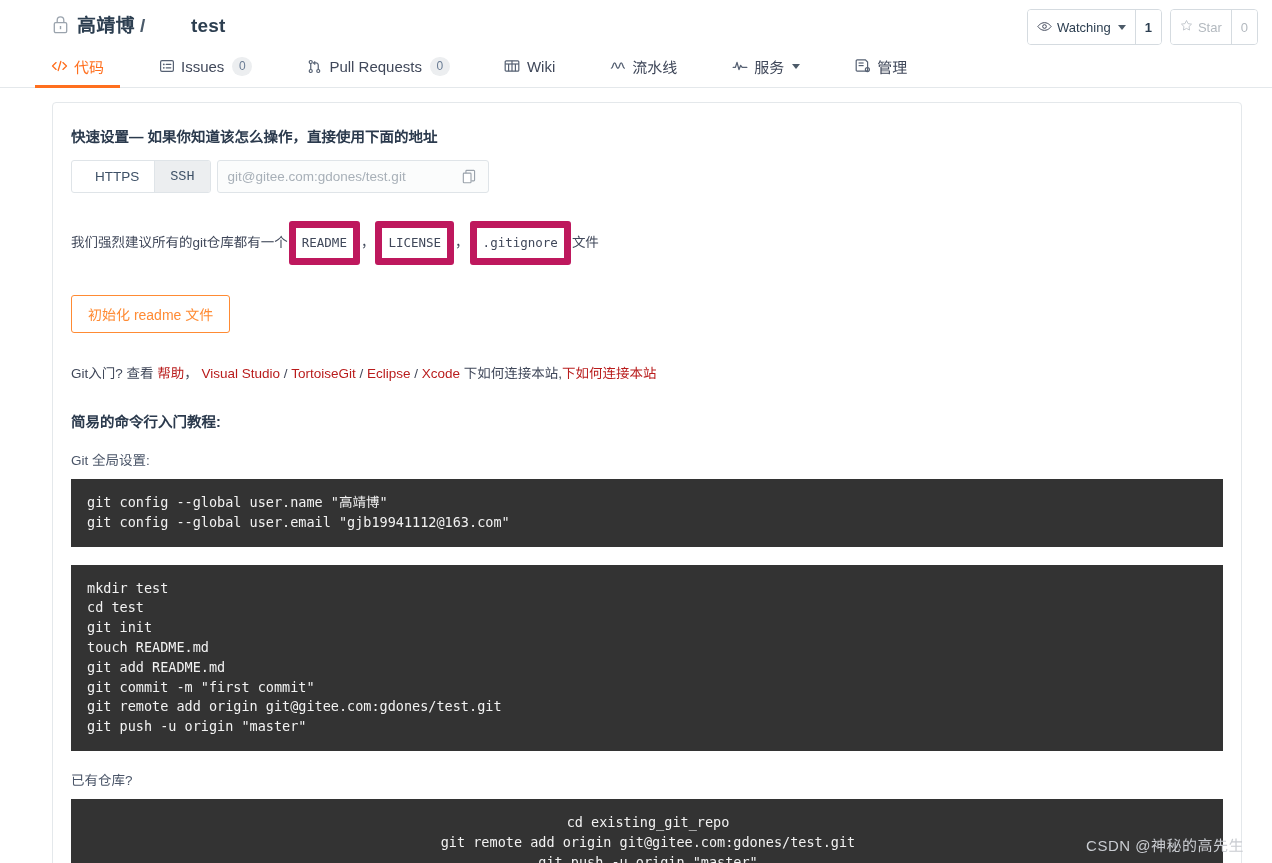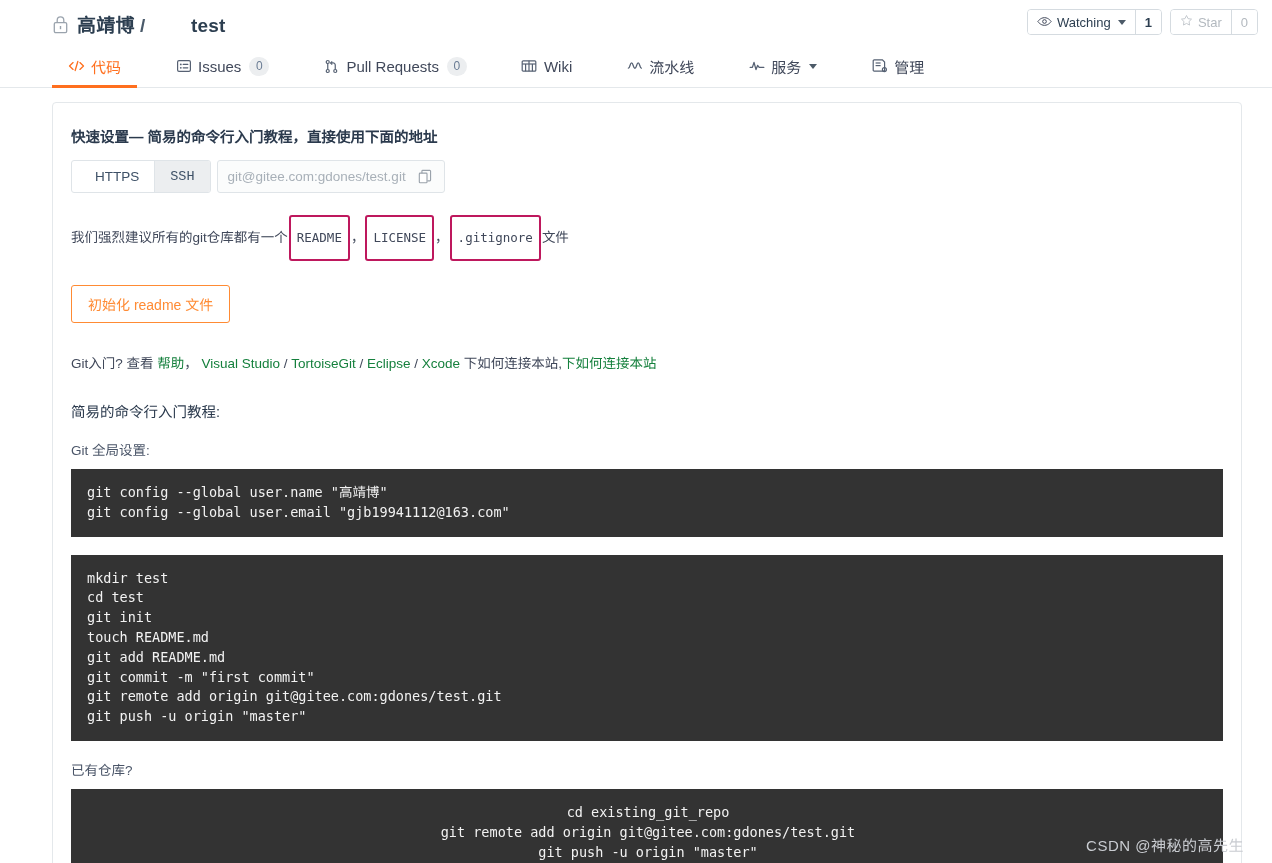--- a/index.html
+++ b/index.html
@@ -57,21 +57,21 @@
     top: 9px;
     display: flex;
     align-items: stretch;
     gap: 8px;
   }
   .btn-group {
     display: flex;
     align-items: stretch;
     border: 1px solid #d5dbe0;
     border-radius: 4px;
-    height: 26px;
+    height: 36px;
     overflow: hidden;
     background: #fff;
   }
   .btn-group .btn-main {
     display: flex;
     align-items: center;
     gap: 5px;
     padding: 0 9px;
     font-size: 13px;
     color: #2c3e50;
@@ -99,21 +99,21 @@
     display: inline-block;
     margin-left: 2px;
   }
 
   
   .tab-nav {
     position: relative;
     display: flex;
     align-items: flex-end;
     height: 42px;
-    padding: 0 16px 0 52px;
+    padding: 0 16px 0 35px;
     border-bottom: 1px solid #e4e8eb;
     background: #fff;
   }
   .tab-item {
     display: flex;
     align-items: center;
     gap: 6px;
     height: 42px;
     padding: 0 16px;
     margin-right: 22px;
@@ -198,21 +198,21 @@
     color: #3d5066;
     background: #fff;
     cursor: pointer;
   }
   .proto-btn + .proto-btn { border-left: 1px solid #dfe4e8; font-family: Liberation Mono, monospace; }
   .proto-btn.selected { background: #eceef0; }
   .clone-url-box {
     display: flex;
     align-items: center;
     flex: 0 0 auto;
-    width: 228px;
+    width: 272px;
     height: 33px;
     margin-left: 6px;
     border: 1px solid #dfe4e8;
     border-radius: 3px;
     background: #fbfcfc;
     padding: 0 10px;
   }
   .clone-url-text {
     flex: 1 1 auto;
     font-size: 13.5px;
@@ -233,24 +233,24 @@
 
   
   .recommend-line {
     font-size: 13.5px;
     color: #40485a;
     margin-bottom: 16px;
     line-height: 26px;
   }
   .code-chip {
     display: inline-block;
-    border: 2px solid #be185d;
+    border: 7px solid #be185d;
     border-radius: 3px;
-    padding: 8px 6px;
-    margin: 8px 1px;
+    padding: 2px 6px;
+    margin: 14px 1px;
     font-family: "DejaVu Sans Mono", "Liberation Mono", monospace;
     font-size: 12.5px;
     color: #40485a;
     background: #fff;
   }
 
   
   .init-btn {
     display: inline-block;
     border: 1px solid #ff8b34;
@@ -263,28 +263,28 @@
     cursor: pointer;
   }
 
   
   .help-line {
     font-size: 13.5px;
     color: #40485a;
     margin-bottom: 28px;
   }
   .help-line a {
-    color: #15803d;
+    color: #b91c1c;
     text-decoration: none;
     cursor: pointer;
   }
 
   .tutorial-title {
     font-size: 14.5px;
-    font-weight: normal;
+    font-weight: bold;
     color: #2b3a4d;
     margin: 0 0 18px 0;
   }
   .step-label {
     font-size: 13.5px;
     color: #4a5568;
     margin: 0 0 10px 0;
   }
   .code-block {
     background: #333333;
@@ -444,21 +444,21 @@
         <circle cx="12.4" cy="11.6" r="2"></circle>
       </svg>
     </span>
     <span>管理</span>
   </div>
 </nav>
 
 <div class="content-wrap">
   <div class="card">
 
-    <h2 class="section-title">快速设置— 简易的命令行入门教程，直接使用下面的地址</h2>
+    <h2 class="section-title">快速设置— 如果你知道该怎么操作，直接使用下面的地址</h2>
 
     <div class="clone-row">
       <div class="proto-toggle">
         <div class="proto-btn">HTTPS</div>
         <div class="proto-btn selected">SSH</div>
       </div>
       <div class="clone-url-box">
         <span class="clone-url-text">git@gitee.com:gdones/test.git</span>
         <span class="copy-icon">
           <svg viewBox="0 0 16 16" width="15" height="15" fill="none" stroke="#9aa2ab" stroke-width="1.2">

